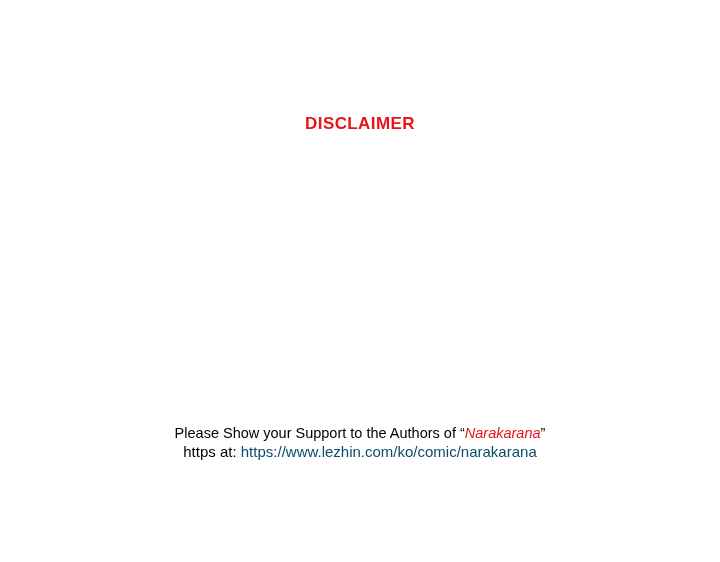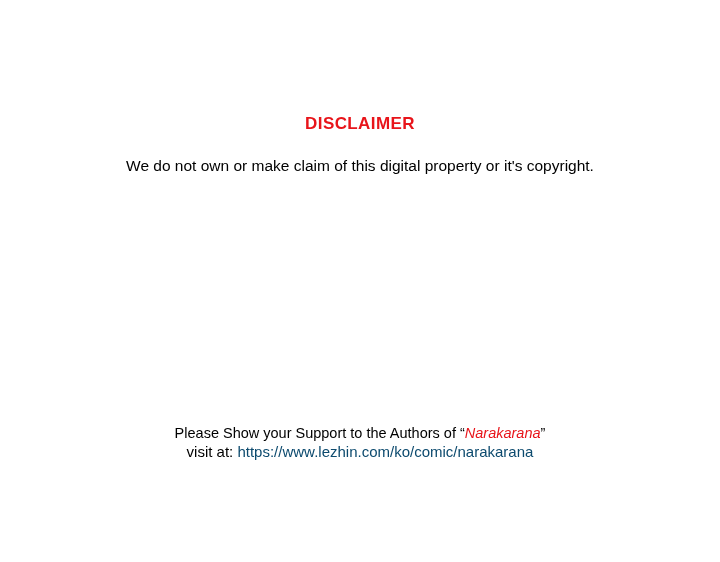--- a/index.html
+++ b/index.html
@@ -83,22 +83,21 @@
   }
 </style>
 </head>
 <body>
 
 <div class="page">
 
   <div class="disclaimer-title">DISCLAIMER</div>
 
   <div class="disclaimer-body">
-    <span class="line">We do not own or make claim of this digital property or it's copyright.</span>
   </div>
 
   <div class="support-block">
     <span class="line"><span>Please Show your Support to the Authors of “</span><span class="title-red-italic">Narakarana</span><span>”</span></span>
   </div>
 
-  <div class="visit-block"><span>visit at: </span><a class="visit-link" href="#">https://www.lezhin.com/ko/comic/narakarana</a></div>
+  <div class="visit-block"><span>https at: </span><a class="visit-link" href="#">https://www.lezhin.com/ko/comic/narakarana</a></div>
 
 </div>
 
 </body></html>

